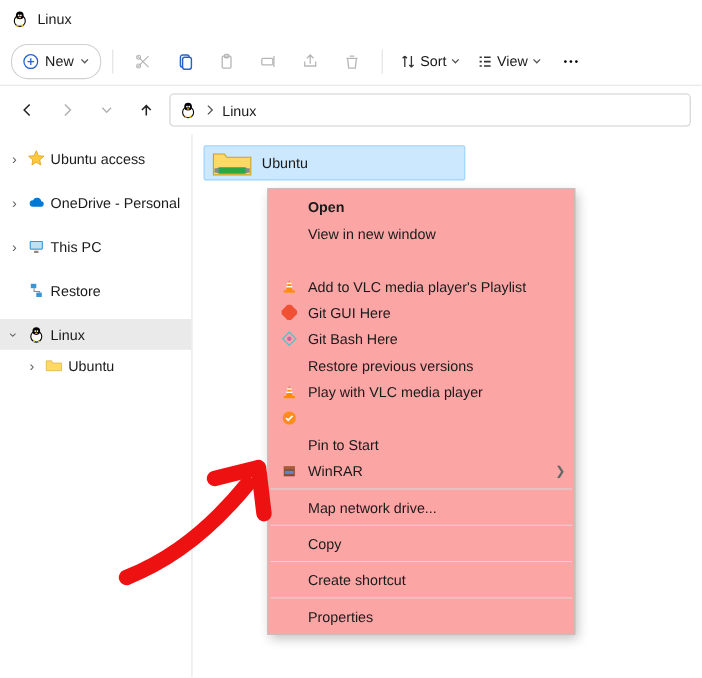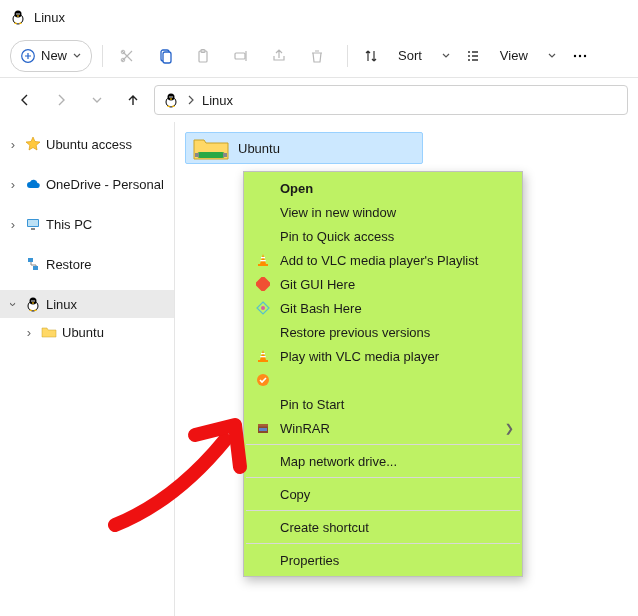--- a/index.html
+++ b/index.html
@@ -1,37 +1,37 @@
 <!DOCTYPE html>
 <html><head>
 <meta charset="utf-8">
 <style>
 *{box-sizing:border-box;margin:0;padding:0;font-family:"Segoe UI",Arial,sans-serif;font-size:13px;color:#1a1a1a}
 body{background:#fff;width:638px;height:616px;overflow:hidden;position:relative;user-select:none}
 .title-bar{display:flex;align-items:center;height:34px;padding:0 10px;gap:8px}
 .penguin{width:16px;height:16px;display:inline-flex;align-items:center;justify-content:center}
 .toolbar{display:flex;align-items:center;height:44px;padding:0 10px;gap:4px;border-bottom:1px solid #e5e5e5}
-.tool-btn{height:32px;min-width:34px;display:inline-flex;align-items:center;border-radius:4px;padding:0 6px;gap:20px}
+.tool-btn{height:32px;min-width:34px;display:inline-flex;align-items:center;justify-content:center;border-radius:4px;padding:0 6px;gap:4px}
 .tool-btn.disabled svg{opacity:.35}
 .new-btn{border:1px solid #d0d0d0;border-radius:15px;padding:0 10px;height:32px;display:inline-flex;align-items:center;gap:6px}
 .sep{width:1px;height:22px;background:#e0e0e0;margin:0 6px}
 .addr-row{display:flex;align-items:center;height:44px;padding:0 10px;gap:6px}
 .nav-arrow{width:30px;height:30px;display:inline-flex;align-items:center;justify-content:center;border-radius:4px}
 .nav-arrow.disabled svg{opacity:.35}
 .addr-box{flex:1;height:30px;border:1px solid #d0d0d0;border-radius:4px;display:flex;align-items:center;padding:0 8px;gap:8px}
 .main{display:flex;height:calc(616px - 34px - 44px - 44px)}
 .sidebar{width:175px;border-right:1px solid #e5e5e5;padding:8px 0}
 .tree-item{display:flex;align-items:center;height:28px;padding-left:6px;gap:4px}
 .tree-item.selected{background:#eaeaea}
 .tree-item .chev{width:14px;display:inline-flex;justify-content:center;opacity:.7}
 .tree-item .ico{width:18px;display:inline-flex;justify-content:center}
 .tree-item.indent{padding-left:22px}
 .content{flex:1;padding:10px;position:relative}
 .file-item{display:flex;align-items:center;width:238px;height:32px;background:#cce8ff;border:1px solid #99d1ff;border-radius:2px;padding:0 6px;gap:8px}
-.ctx-menu{position:absolute;left:243px;top:171px;width:280px;background:#bef264;border:1px solid #bfbfbf;box-shadow:2px 4px 10px rgba(0,0,0,.25);padding:4px 0}
+.ctx-menu{position:absolute;left:243px;top:171px;width:280px;background:#fca5a5;border:1px solid #bfbfbf;box-shadow:2px 4px 10px rgba(0,0,0,.25);padding:4px 0}
 .ctx-item{display:flex;align-items:center;height:24px;padding:0 28px 0 10px;gap:8px;position:relative}
 .ctx-icon{width:18px;height:18px;display:inline-flex;align-items:center;justify-content:center}
 .ctx-sep{height:1px;background:#d8d8d8;margin:4px 2px}
 .ctx-sub{position:absolute;right:8px;font-size:11px;color:#666}
 .annot{position:absolute;left:100px;top:395px;pointer-events:none}
 svg{display:block}
 </style>
 </head>
 <body>
 
@@ -253,21 +253,20 @@
   <div class="ctx-item">
       <span class="ctx-icon"></span>
       <b>Open</b>
     </div>
   <div class="ctx-item">
       <span class="ctx-icon"></span>
       <span>View in new window</span>
     </div>
   <div class="ctx-item">
       <span class="ctx-icon"></span>
-      <span>Pin to Quick access</span>
     </div>
   <div class="ctx-item">
       <span class="ctx-icon">
         <svg width="14" height="14" viewBox="0 0 14 14">
           <path d="M7 1l3 10H4z" fill="#ff8c00"></path>
           <rect x="2" y="11" width="10" height="2" fill="#ff8c00"></rect>
           <rect x="5" y="4" width="4" height="1.3" fill="#fff"></rect>
           <rect x="4.3" y="7" width="5.4" height="1.3" fill="#fff"></rect>
         </svg>
       </span>

